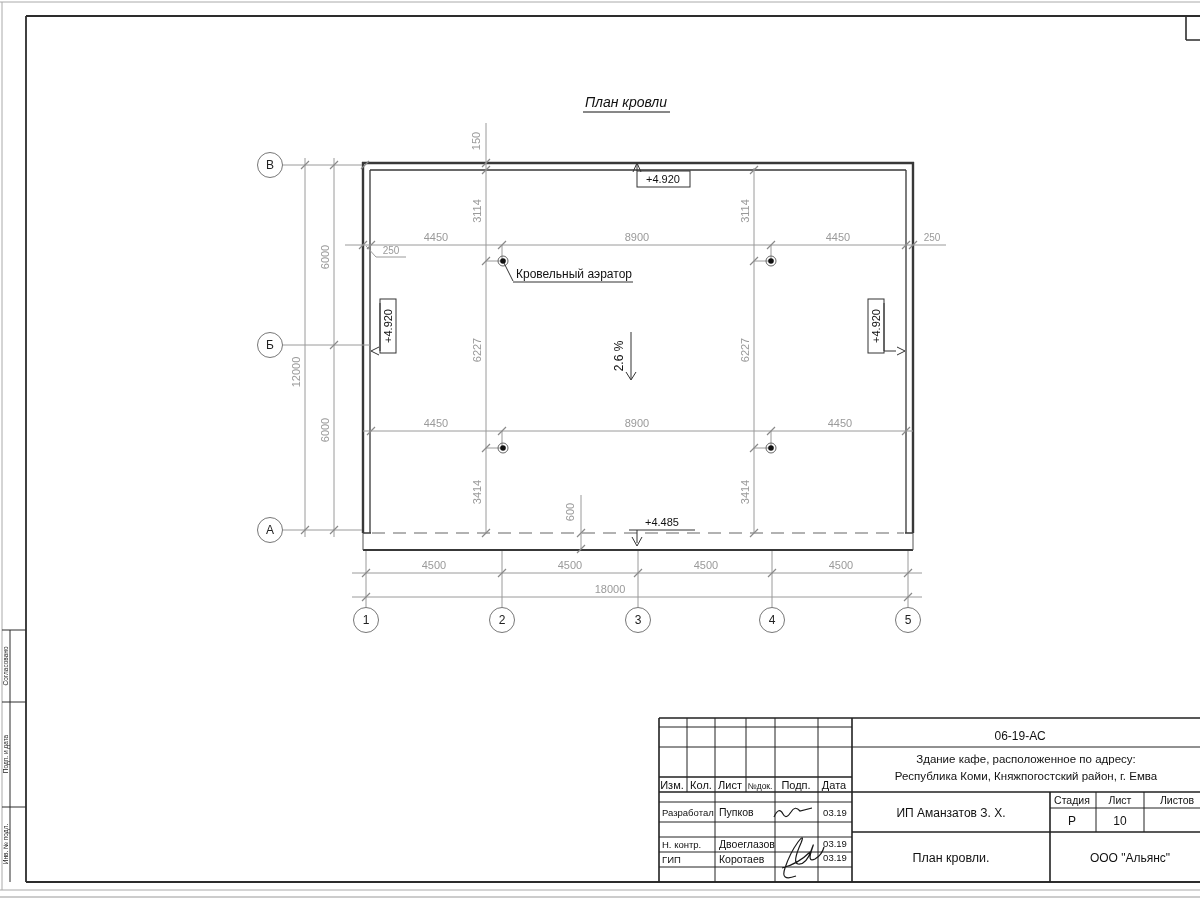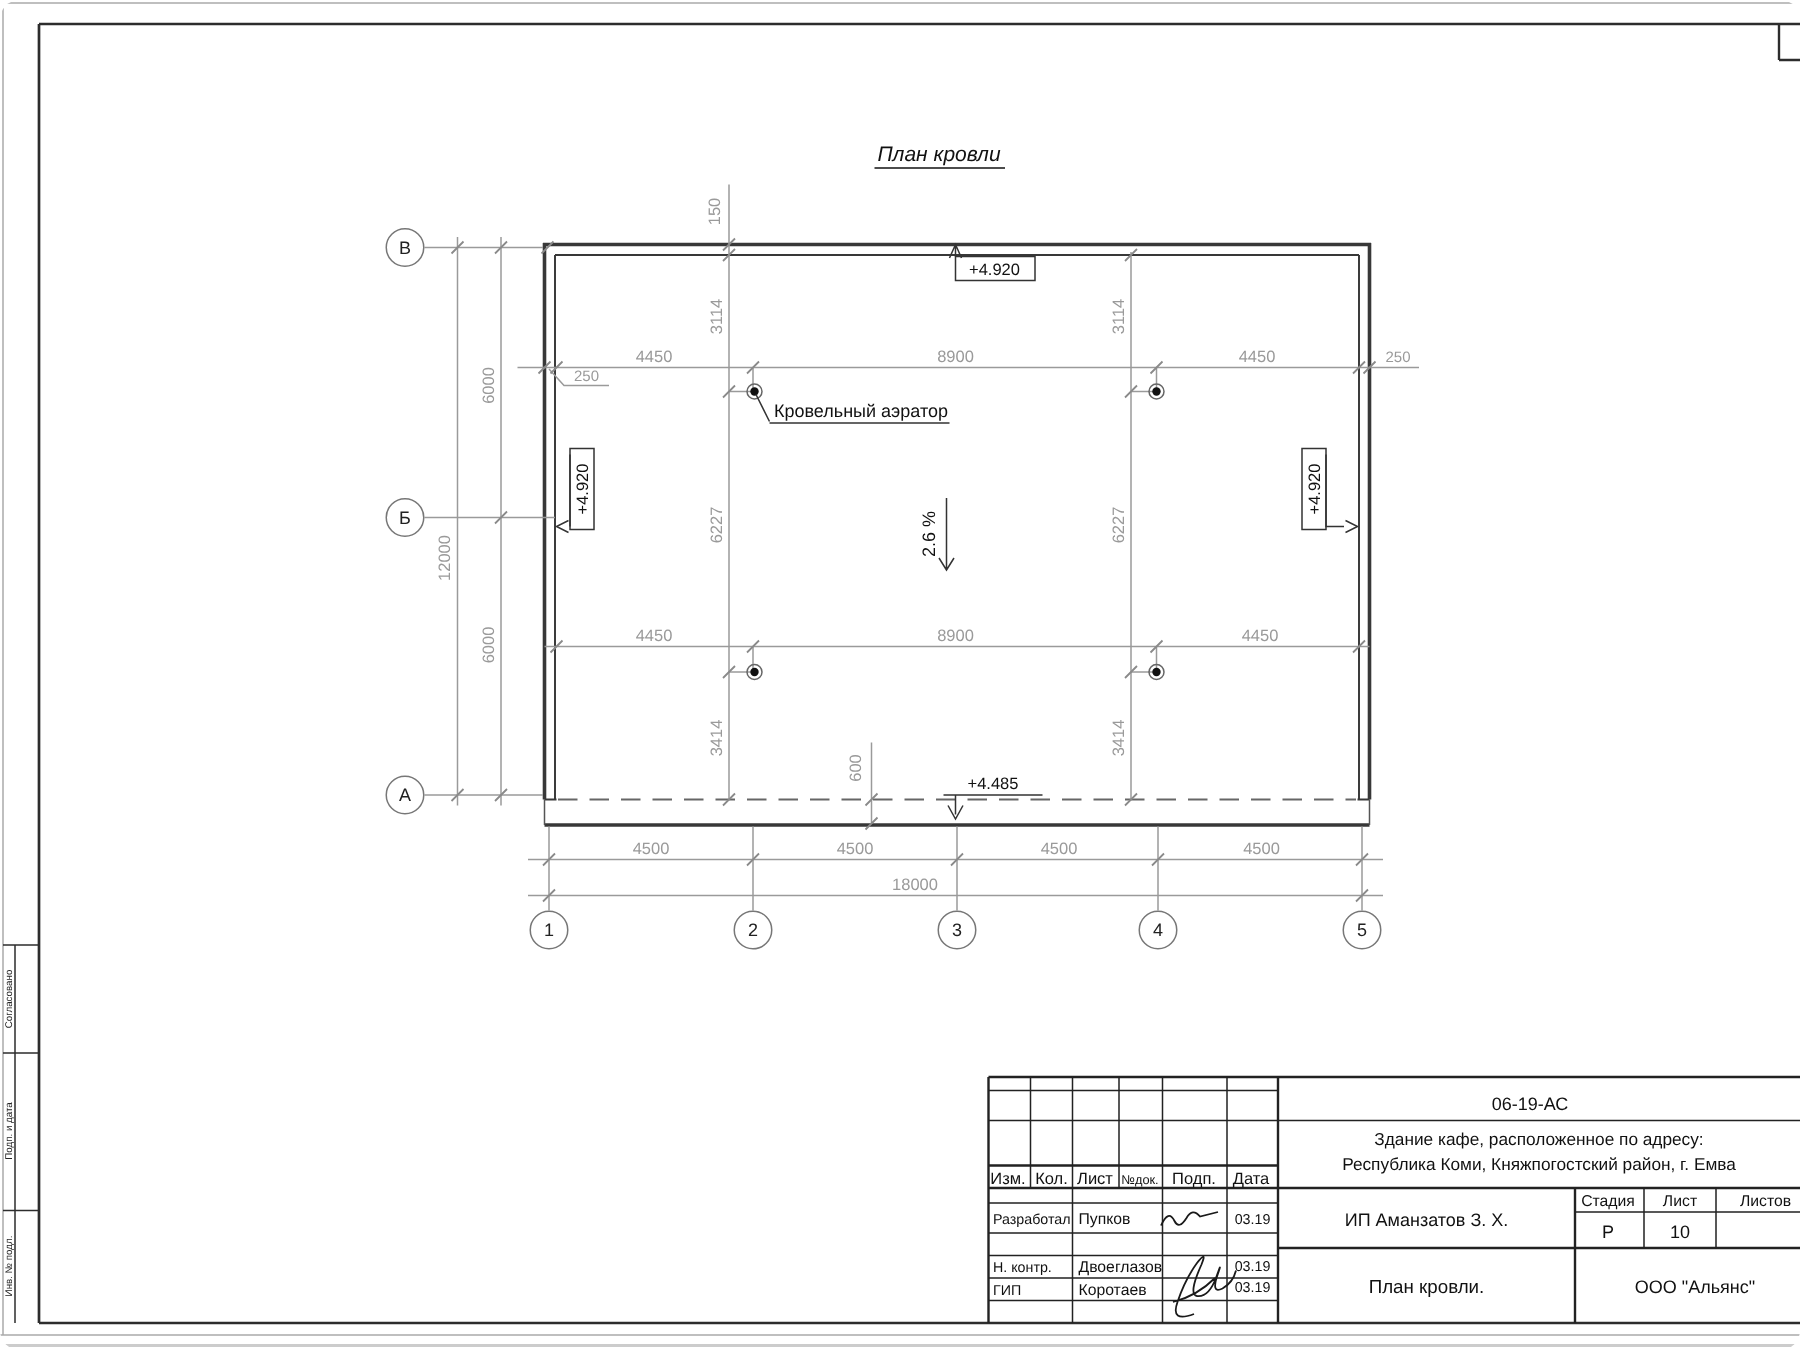--- a/index.html
+++ b/index.html
@@ -1,16 +1,16 @@
 <!DOCTYPE html>
 <html><head>
 <meta charset="utf-8">
 <style>
   html,body{margin:0;padding:0;background:#ffffff;}
-  .page{position:relative;width:1200px;height:900px;background:#fff;overflow:hidden;border-radius:13px;}
+  .page{position:relative;width:1200px;height:900px;background:#fff;overflow:hidden;}
   svg text{font-family:"Liberation Sans","DejaVu Sans",sans-serif;}
   .dim{fill:#9a9a9a;font-size:11px;text-anchor:middle;}
   .dim10{fill:#9a9a9a;font-size:10px;text-anchor:middle;}
   .blk{fill:#111;font-size:11px;text-anchor:middle;}
   .axis{fill:#222;font-size:12px;text-anchor:middle;}
   .lbl{fill:#111;font-size:12px;}
   .ttl{fill:#111;font-size:14px;font-style:italic;text-anchor:middle;}
   .tbc{fill:#111;text-anchor:middle;}
   .tbl{fill:#111;text-anchor:start;}
   .thin{stroke:#9a9a9a;stroke-width:1;fill:none;}

